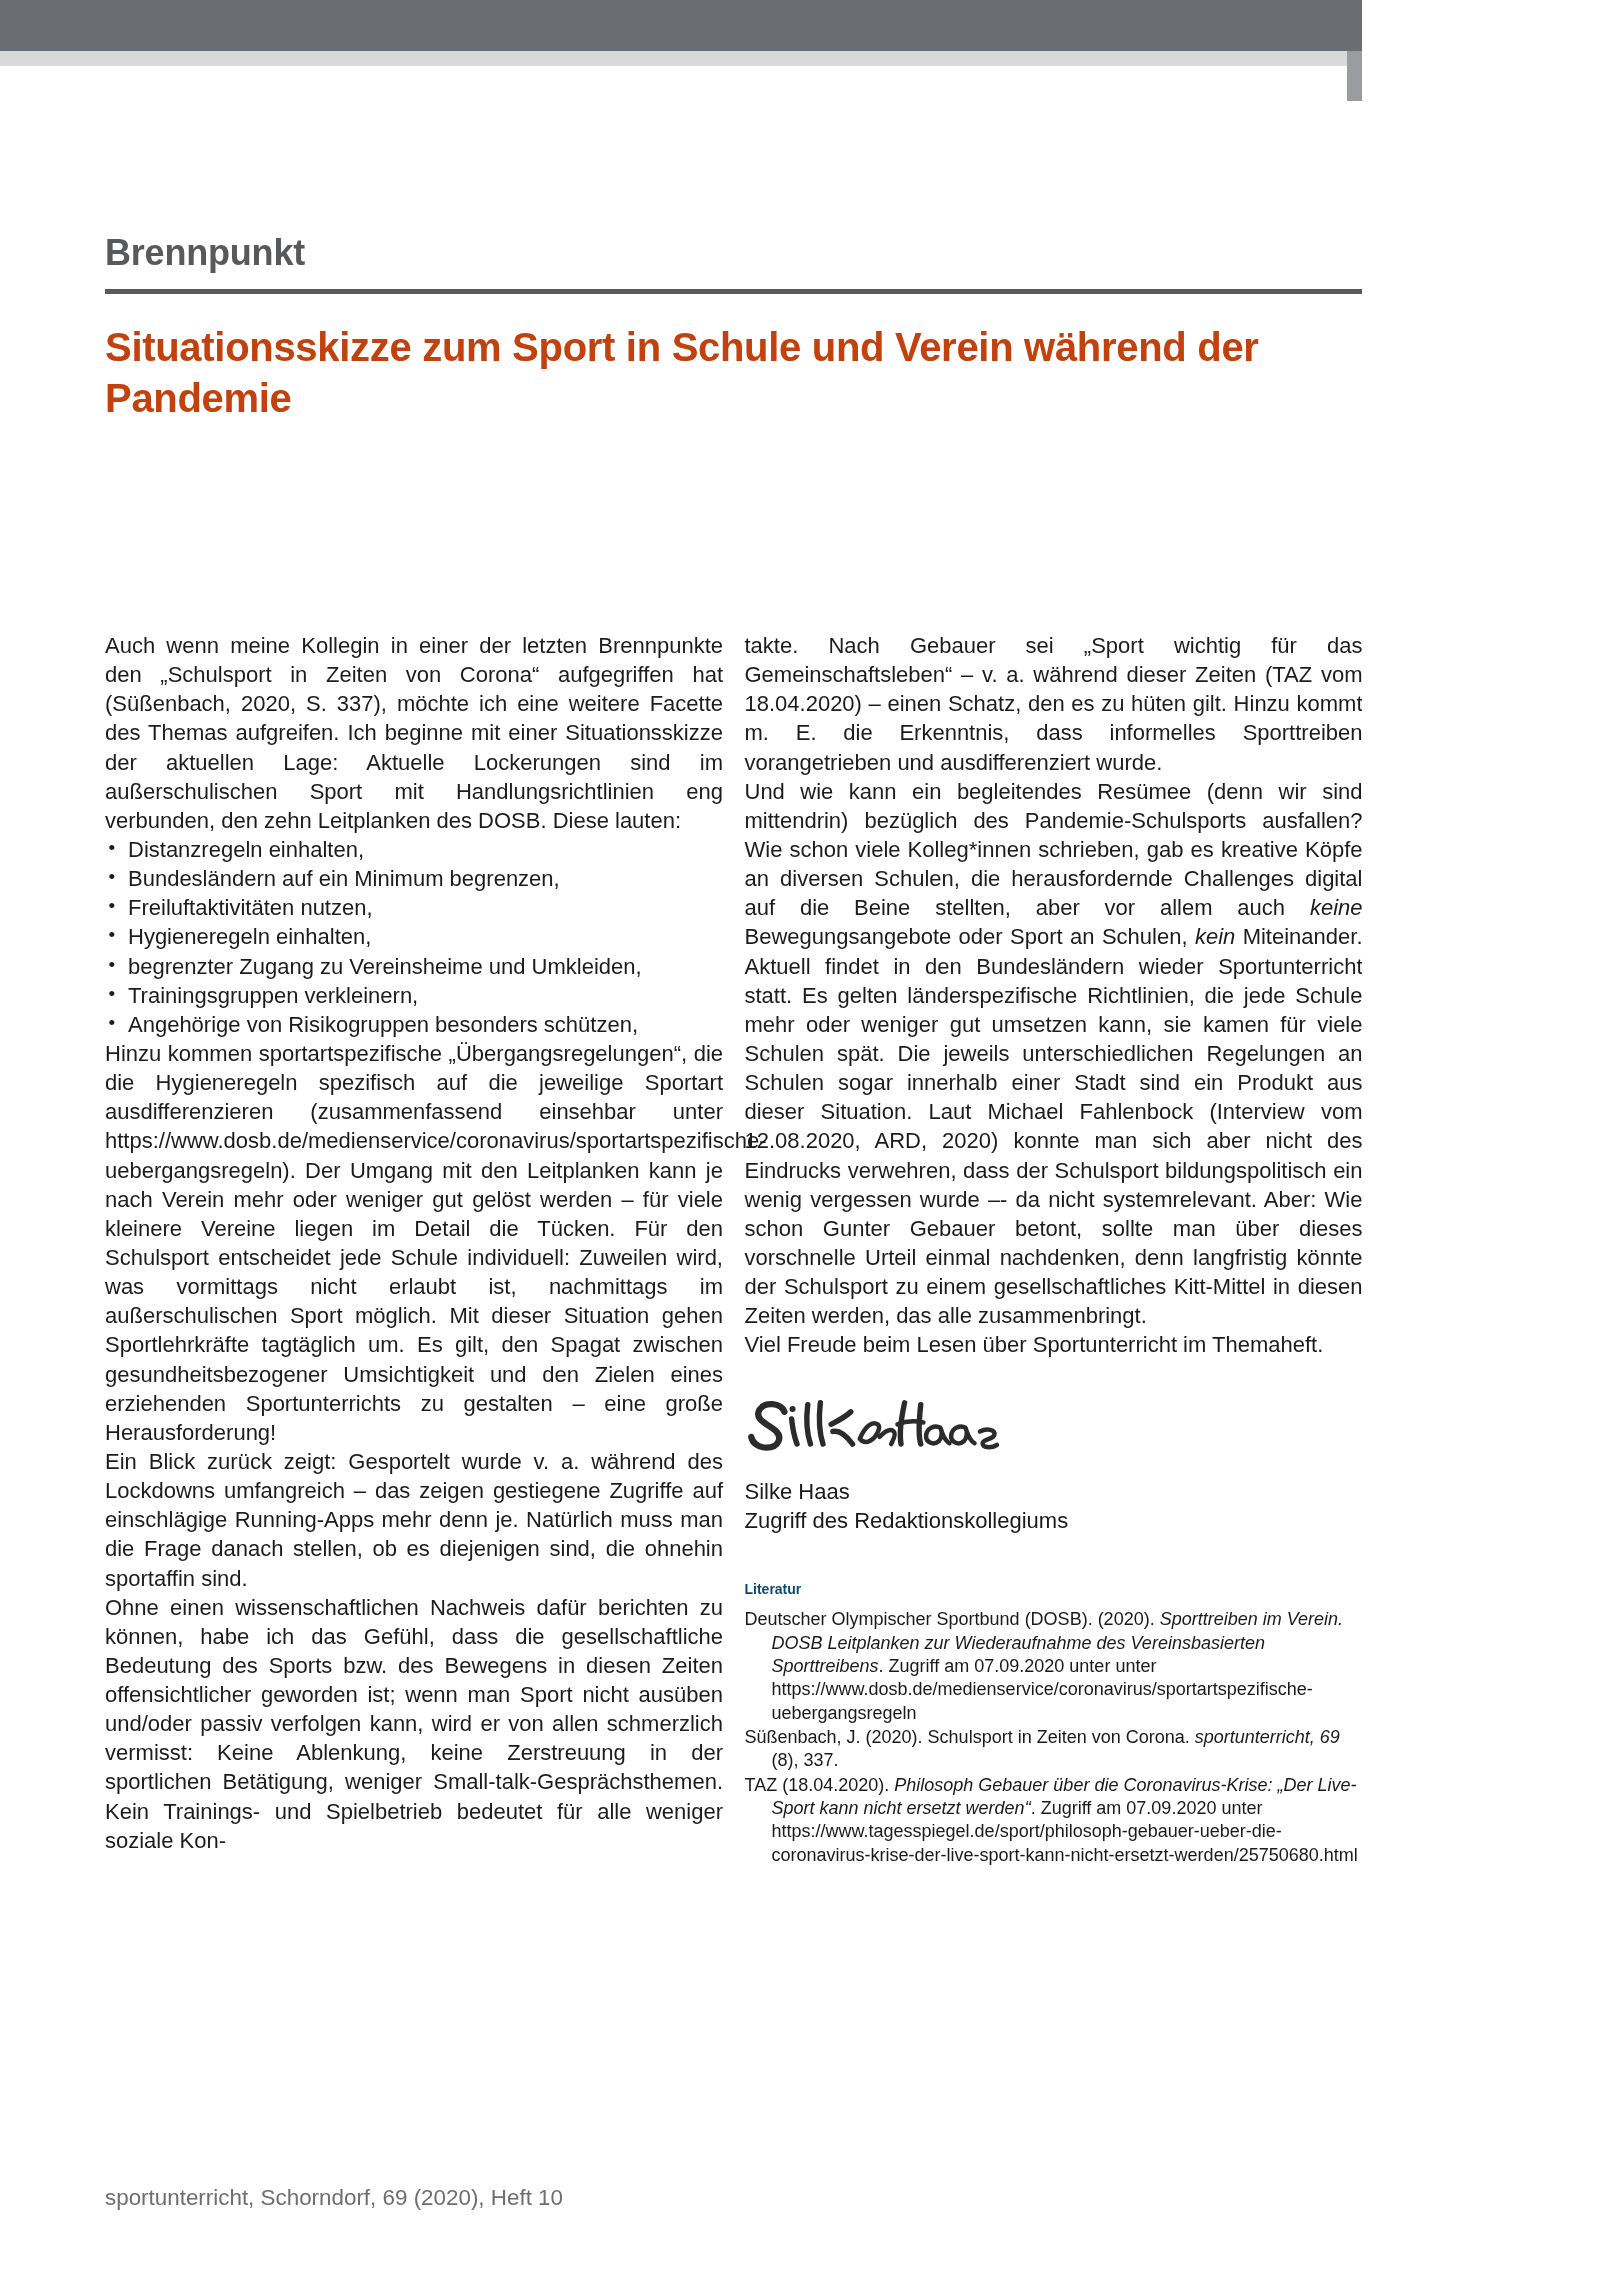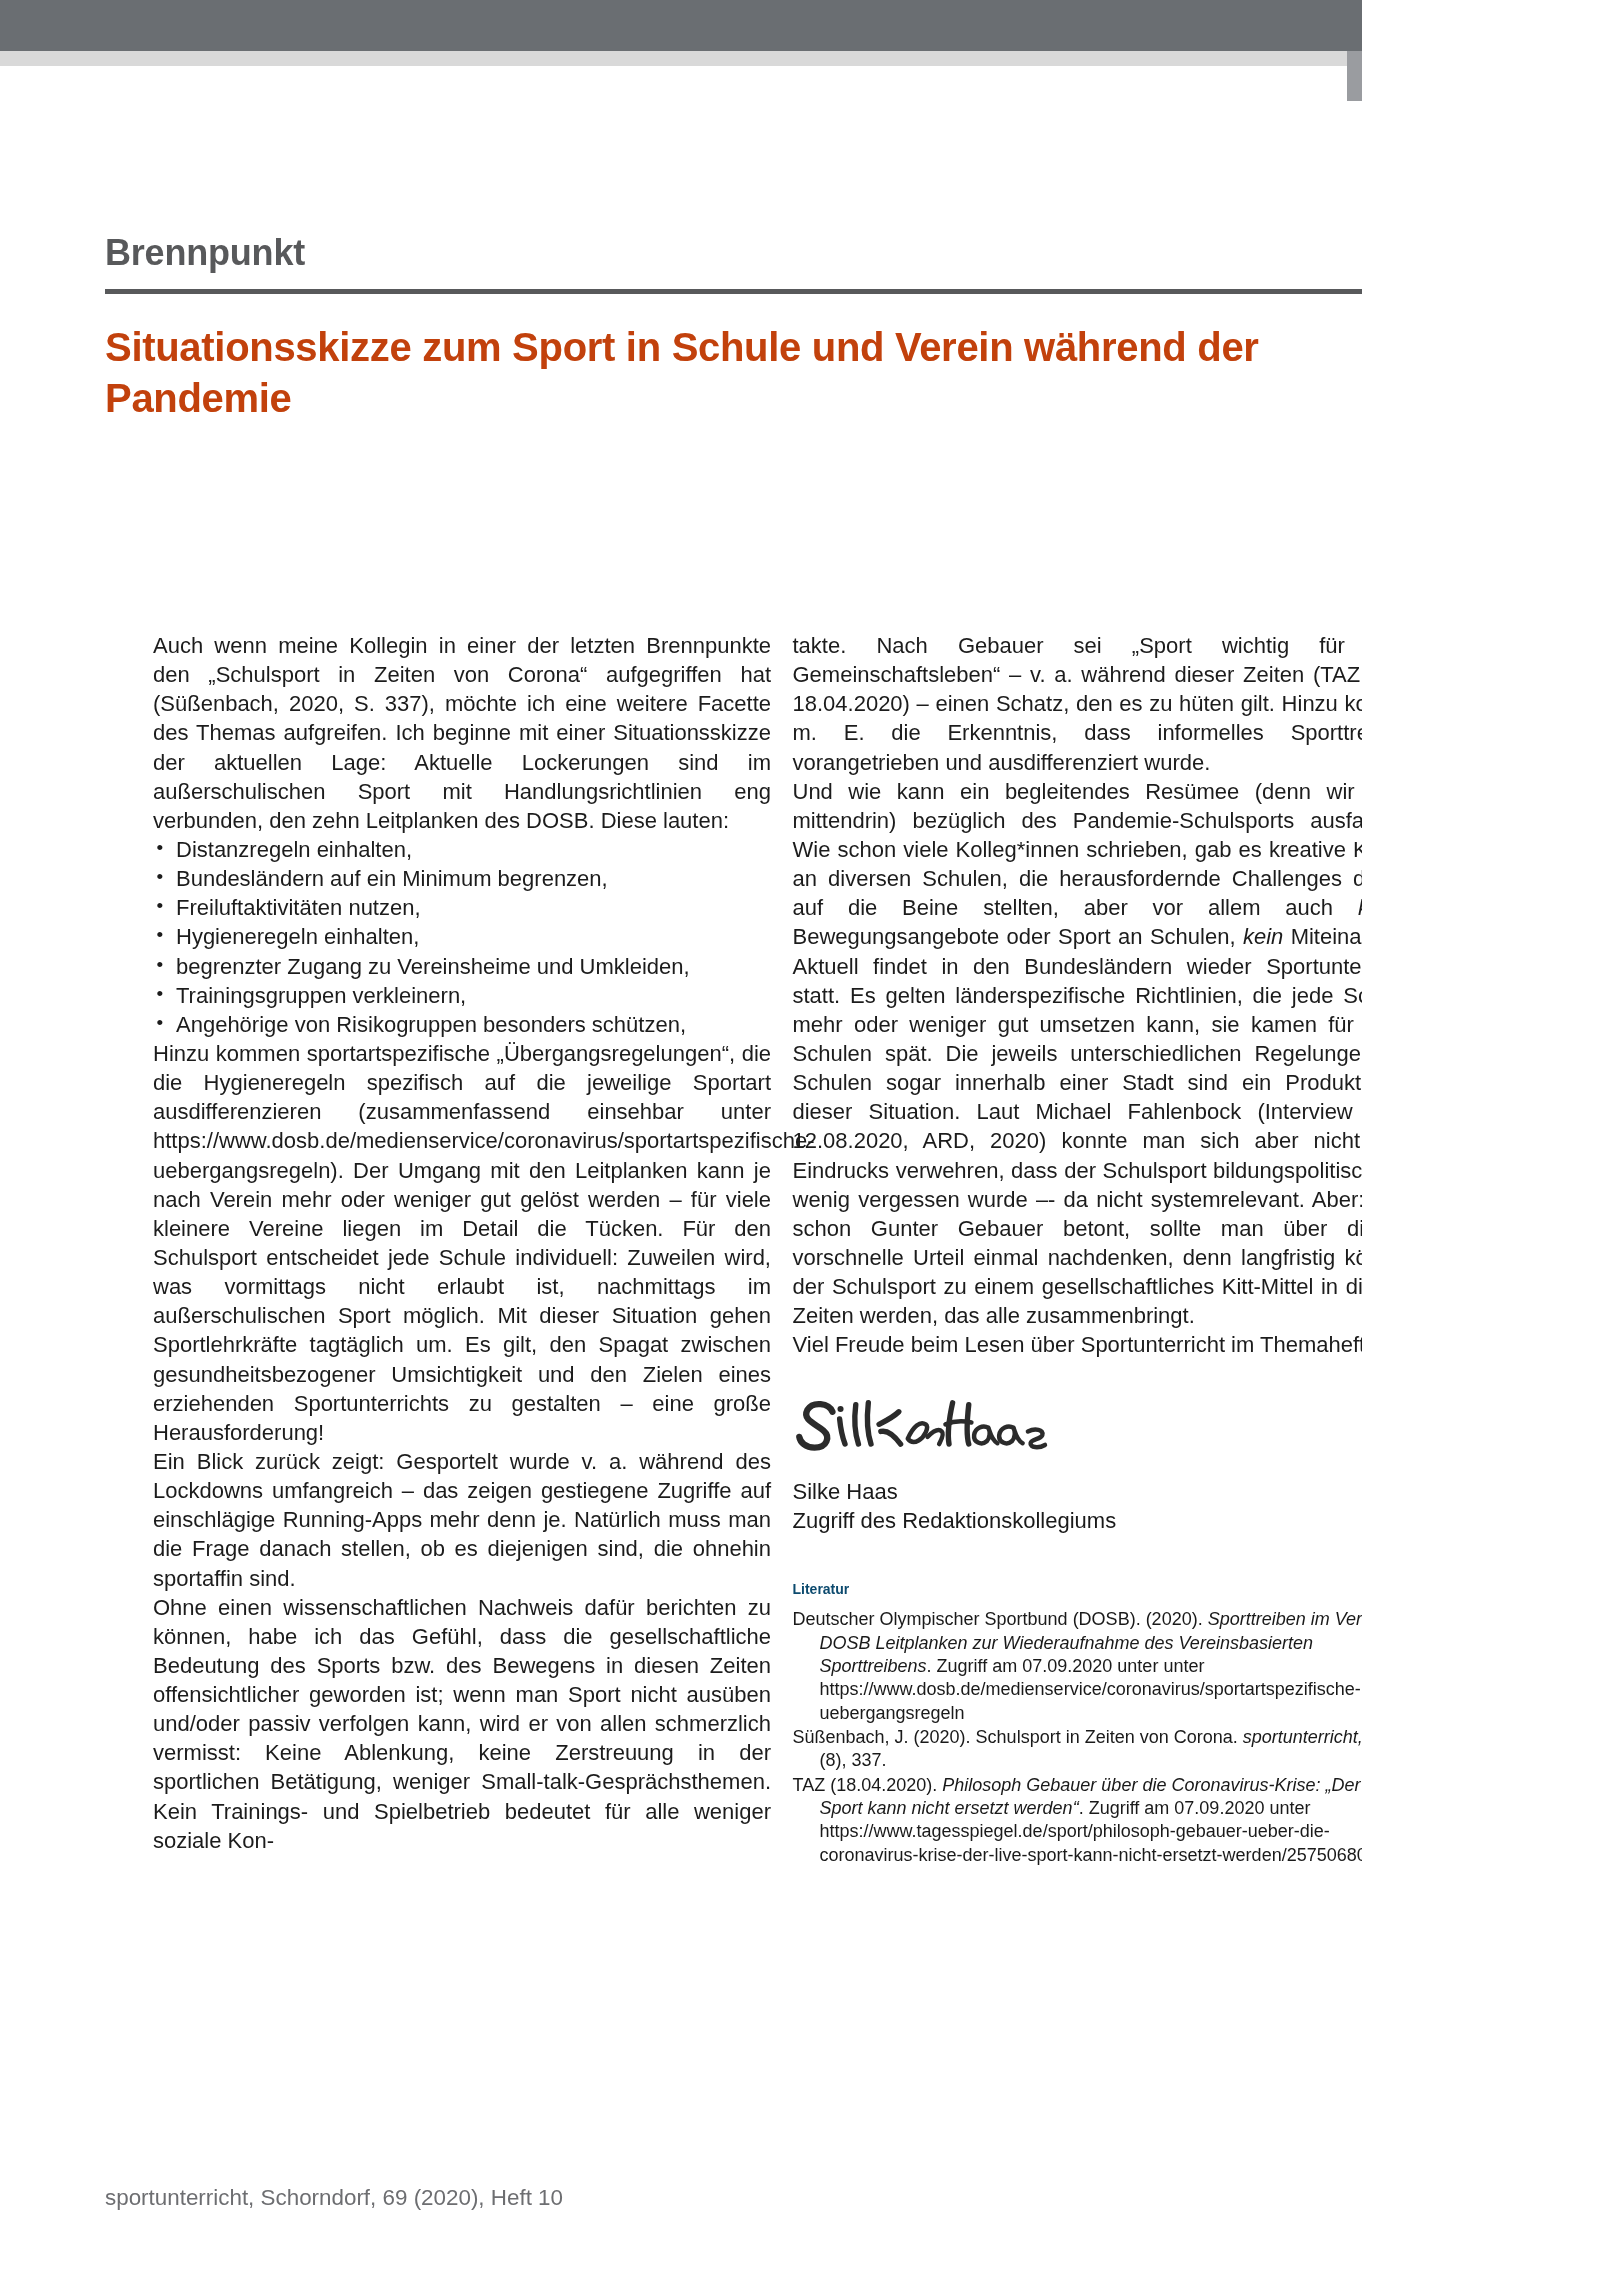--- a/index.html
+++ b/index.html
@@ -86,21 +86,20 @@
   }
 
   
   .cols {
     position: absolute;
     top: 631px;
     left: 105px;
     width: 1413px;
     display: flex;
     gap: 0;
-    margin-left: 48px;
   }
   .col-left {
     width: 618px;
     margin-right: 21.5px;
   }
   .col-right {
     width: 618px;
     position: relative;
   }
 

